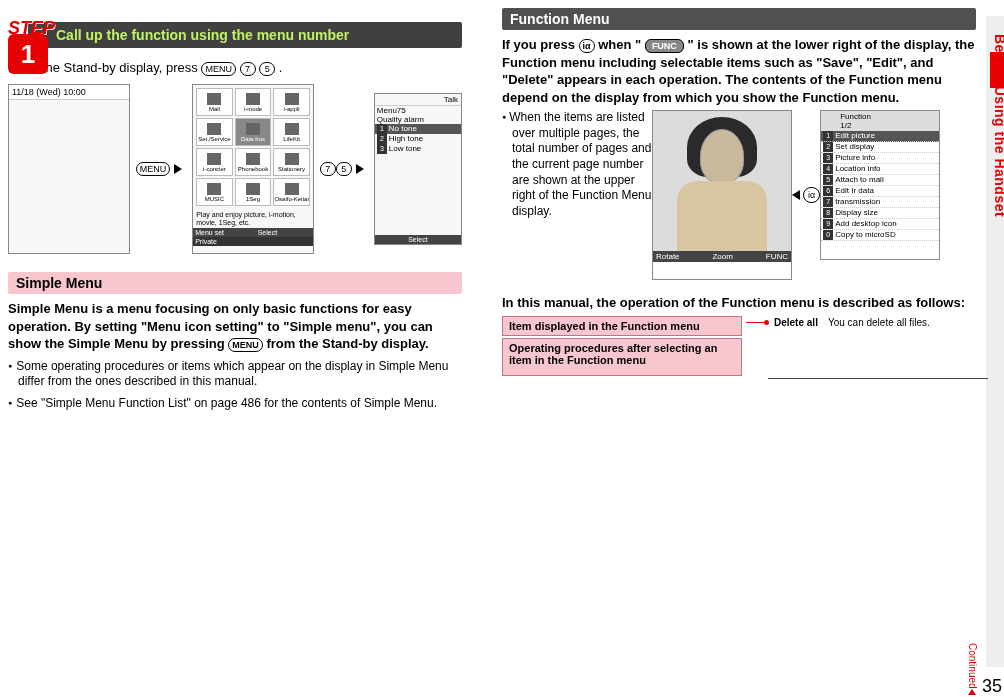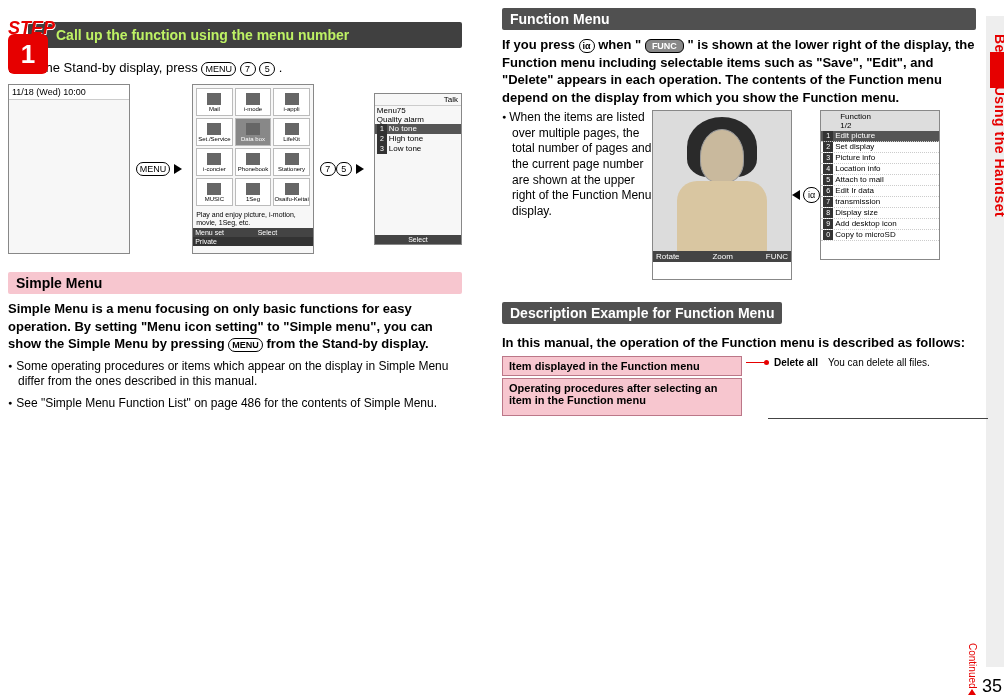--- a/index.html
+++ b/index.html
@@ -272,21 +272,20 @@
             <span class="fmnum">9</span>
             <span>Add desktop icon</span>
           </div>
         <div class="fmrow">
             <span class="fmnum">0</span>
             <span>Copy to microSD</span>
           </div>
       </div>
     </div>
 
-    <div class="sec-title dark" style="display:inline-block">Description Example for Function Menu</div>
     <div class="boldtxt" style="margin-top:4px">In this manual, the operation of the Function menu is described as follows:</div>
 
     <div class="example-box">
       <div class="pinkbox">Item displayed in the Function menu</div>
       <div class="pinkbox" style="height:38px">Operating procedures after selecting an item in the Function menu</div>
       <div class="exlead"></div>
       <table class="extable">
         <tbody>
             <tr>
           <td style="font-weight:700">Delete all</td>

